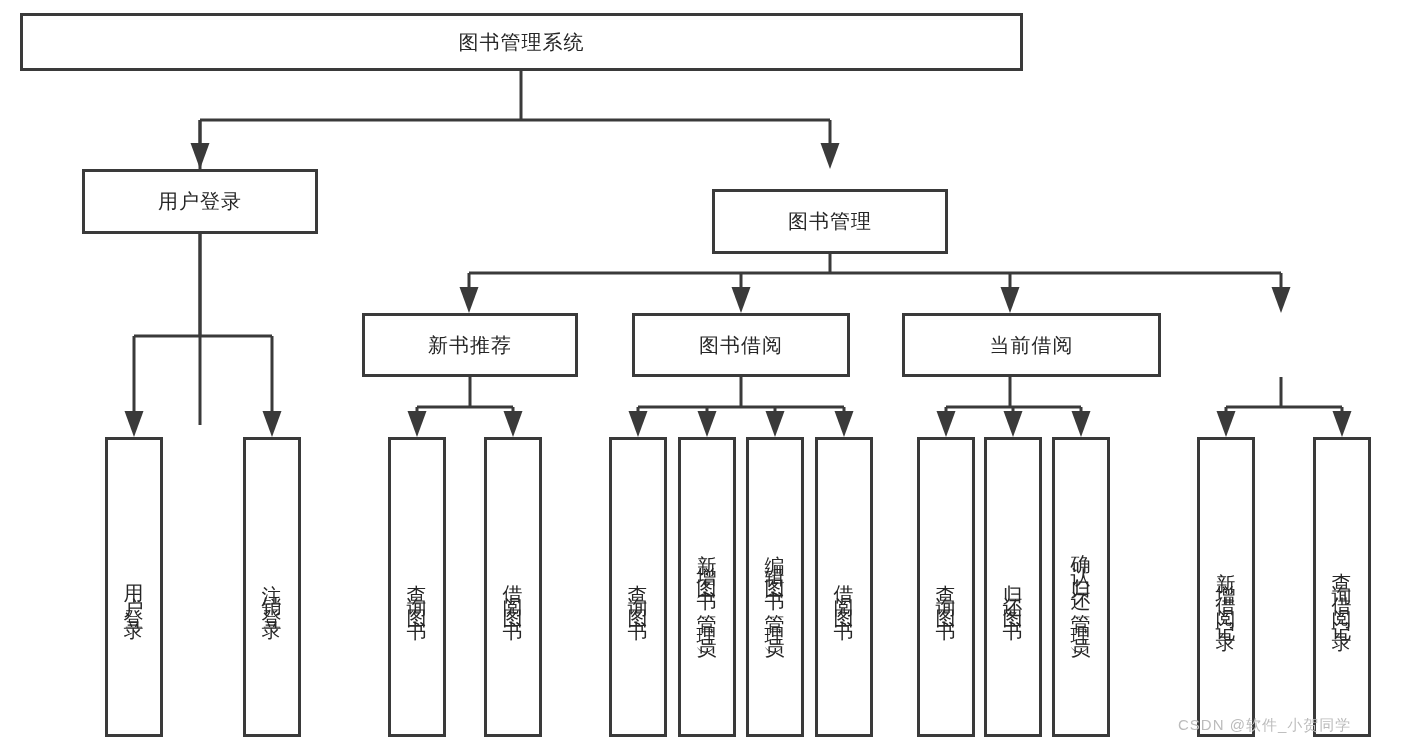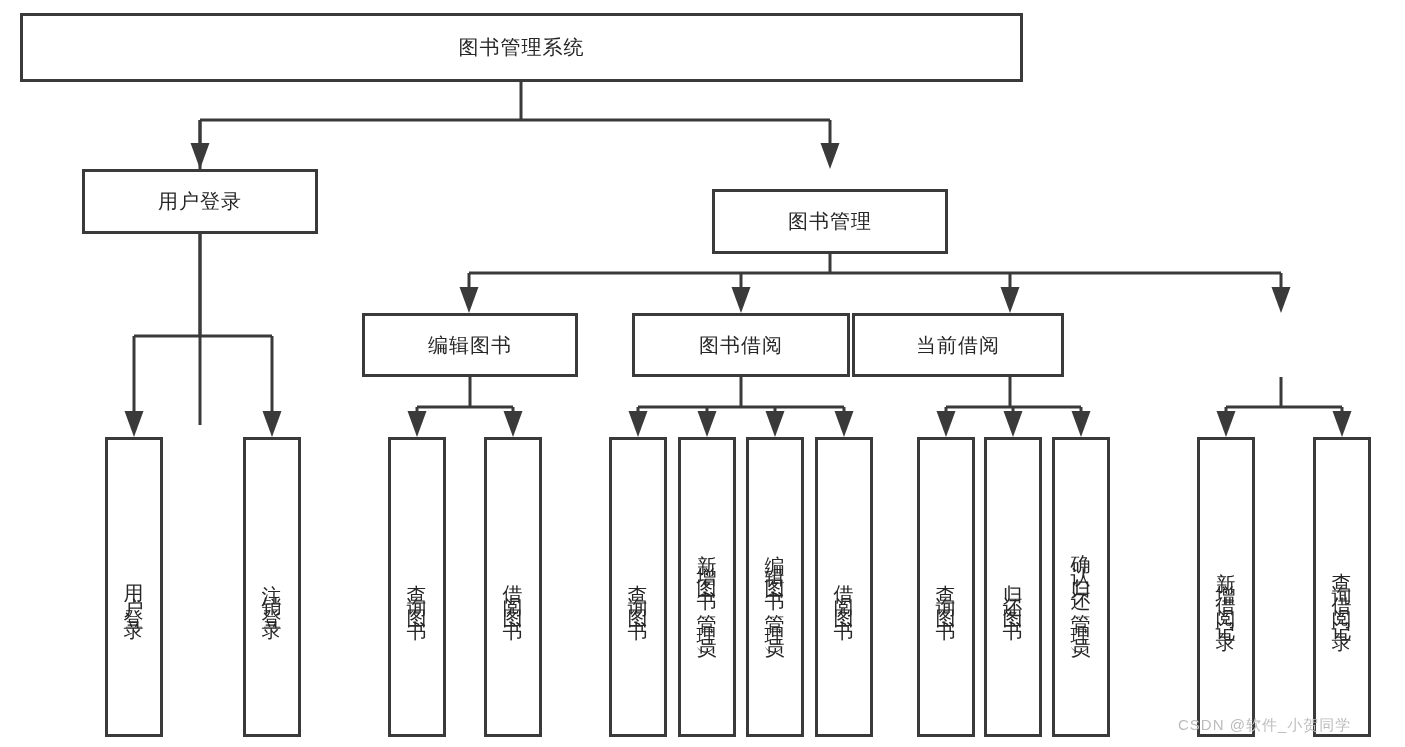--- a/index.html
+++ b/index.html
@@ -14,27 +14,27 @@
     font-size:20px;letter-spacing:1px;z-index:2;
   }
   .leaf{
     width:58px;height:300px;top:437px;
   }
   .leaf .vtext{
     writing-mode:vertical-rl;text-orientation:mixed;
     letter-spacing:12px;line-height:1;font-size:20px;
     padding-top:12px; 
   }
-  .root{left:20px;top:13px;width:1003px;height:69px;}
+  .root{left:20px;top:13px;width:1003px;height:58px;}
   .n-userlogin{left:82px;top:169px;width:236px;height:65px;}
   .n-bookmgmt{left:712px;top:169px;width:236px;height:65px;margin-top:20px;}
   .lv3{top:313px;height:64px;}
   .n-recommend{left:362px;width:216px;}
   .n-borrow{left:632px;width:218px;}
-  .n-current{left:852px;width:212px;}
+  .n-current{left:902px;width:259px;}
   .n-records{left:1172px;width:218px;}
   .lf1{left:105px;}  .lf2{left:243px;}
   .lf3{left:388px;}  .lf4{left:484px;}
   .lf5{left:609px;}  .lf6{left:678px;}  .lf7{left:746px;}  .lf8{left:815px;}
   .lf9{left:917px;}  .lf10{left:984px;} .lf11{left:1052px;}
   .lf12{left:1197px;}.lf13{left:1313px;}
   .watermark{
     position:absolute;left:1178px;top:716px;z-index:3;
     font-size:15px;color:#bcbcbc;letter-spacing:1px;white-space:nowrap;
   }
@@ -91,21 +91,21 @@
   </div>
 
   <div class="node n-userlogin">
     <span>用户登录</span>
   </div>
   <div class="node n-bookmgmt">
     <span>图书管理</span>
   </div>
 
   <div class="node lv3 n-recommend">
-    <span>编辑图书</span>
+    <span>新书推荐</span>
   </div>
   <div class="node lv3 n-borrow">
     <span>图书借阅</span>
   </div>
   <div class="node lv3 n-current">
     <span>当前借阅</span>
   </div>
 
   <div class="node leaf lf1">
     <span class="vtext">用户登录</span>

